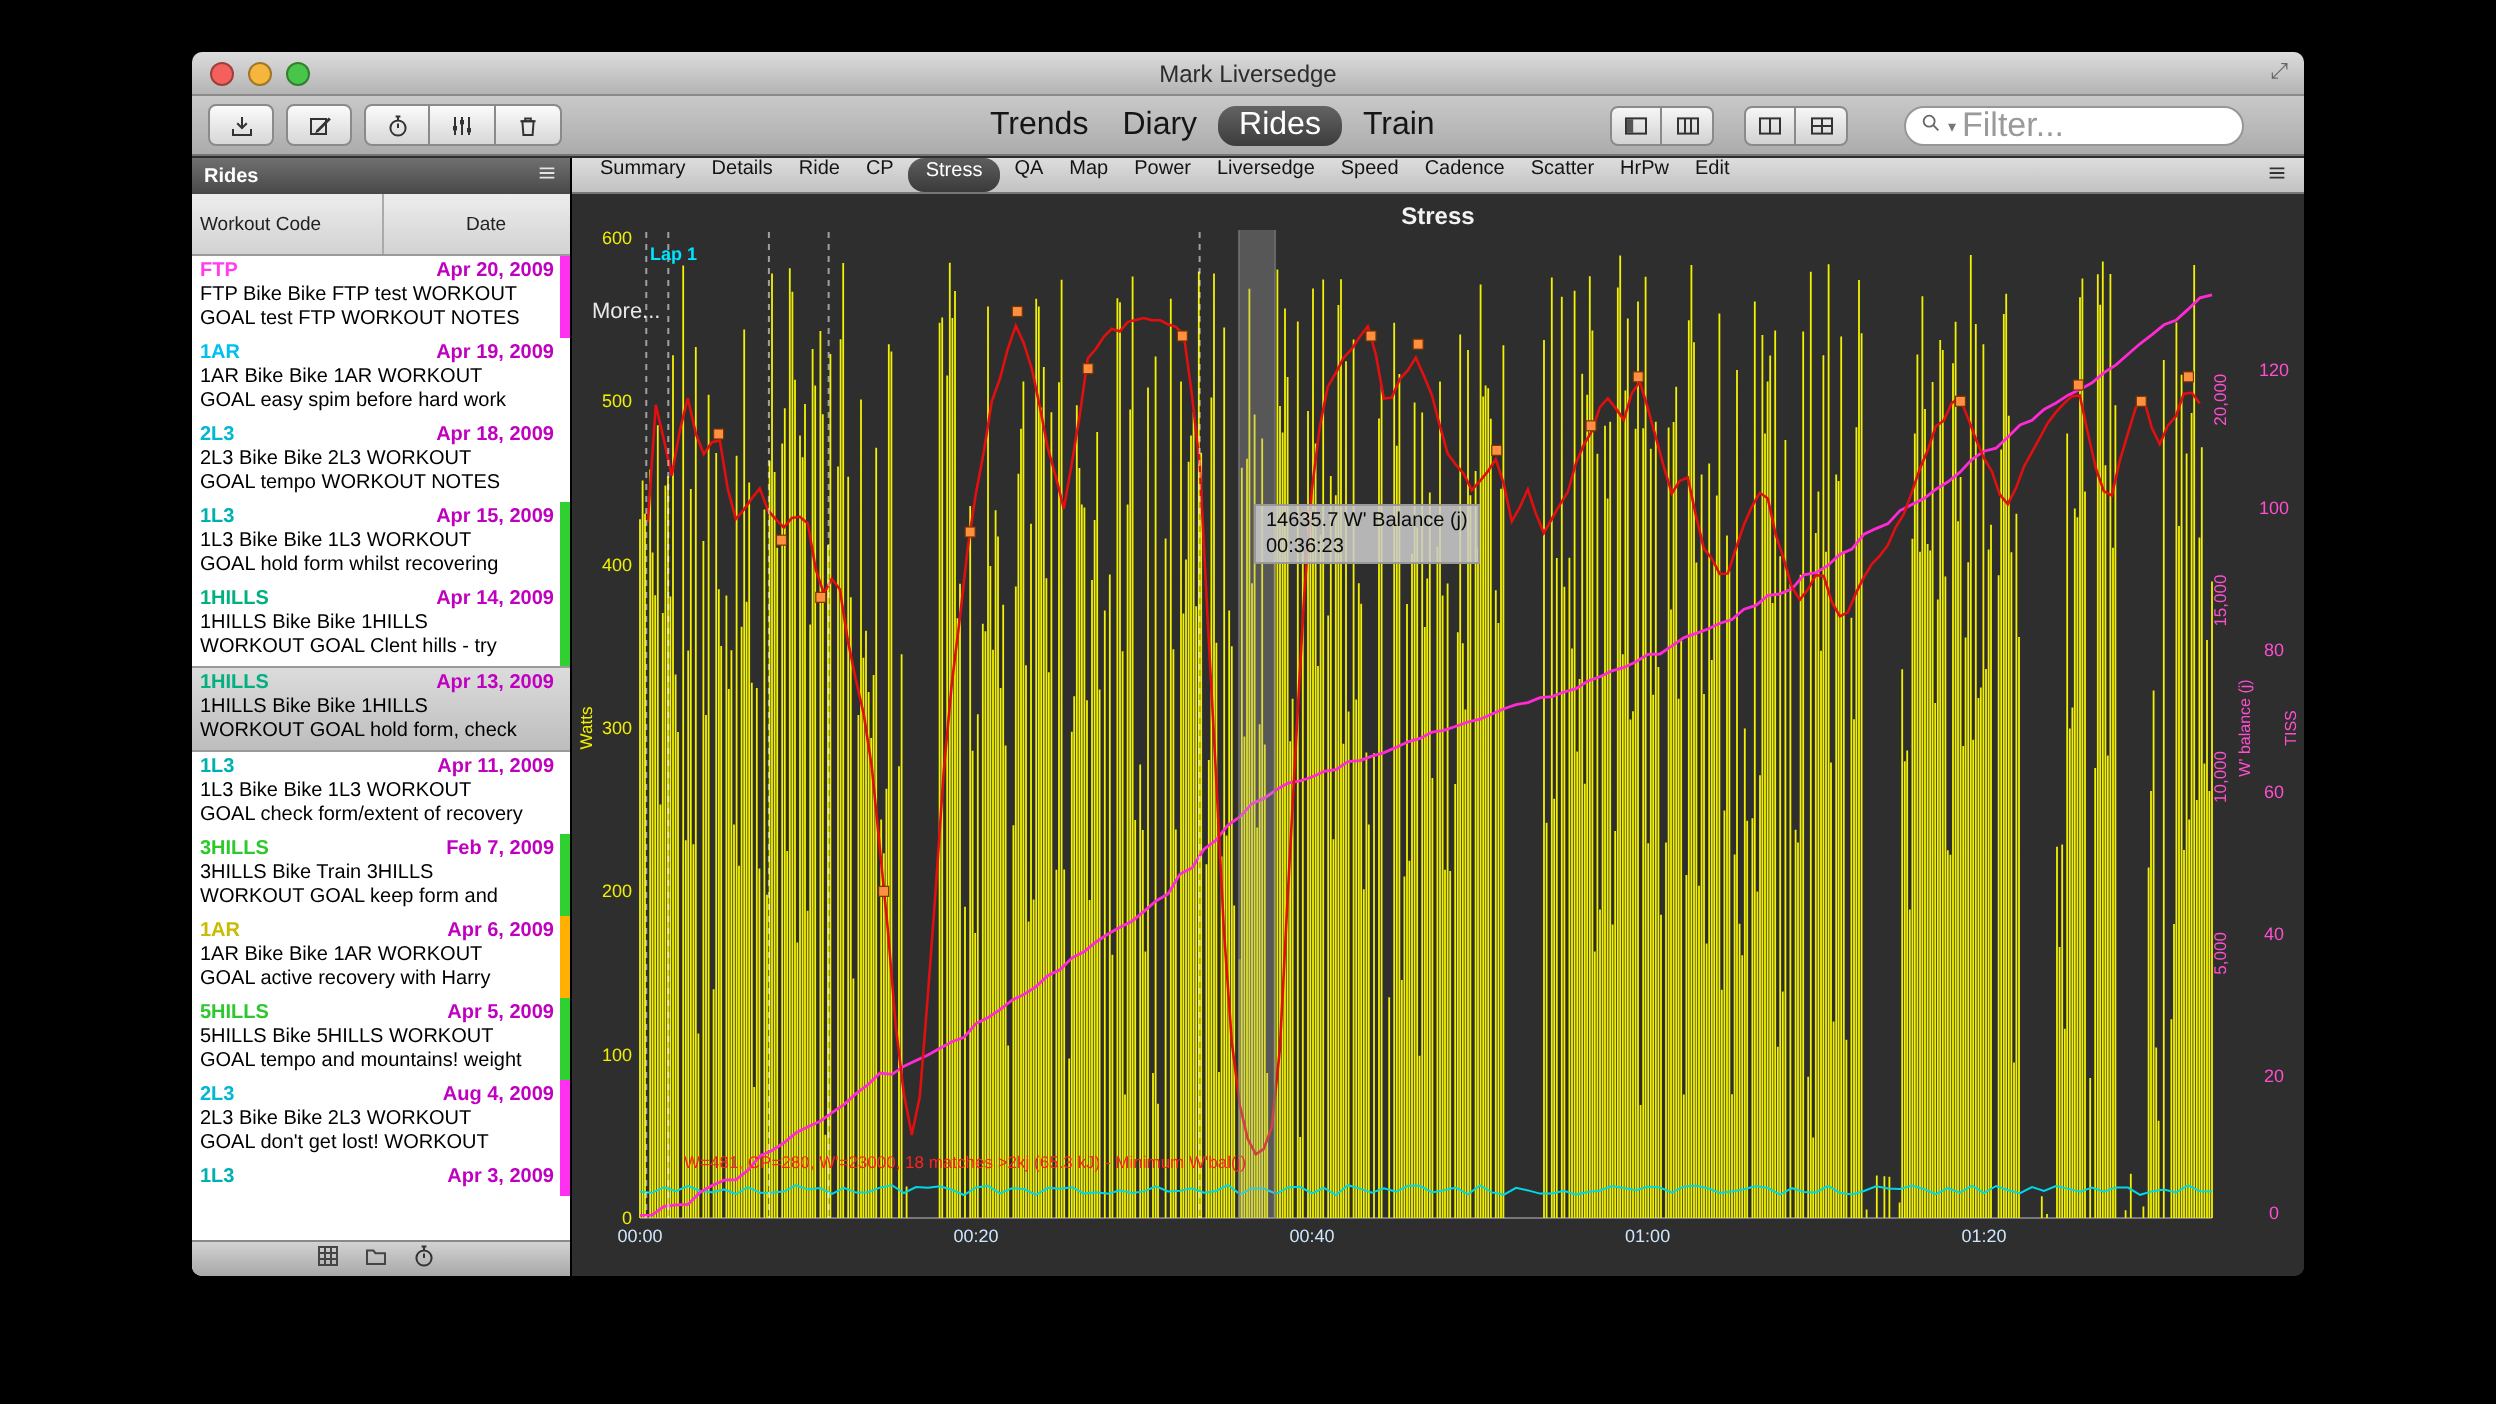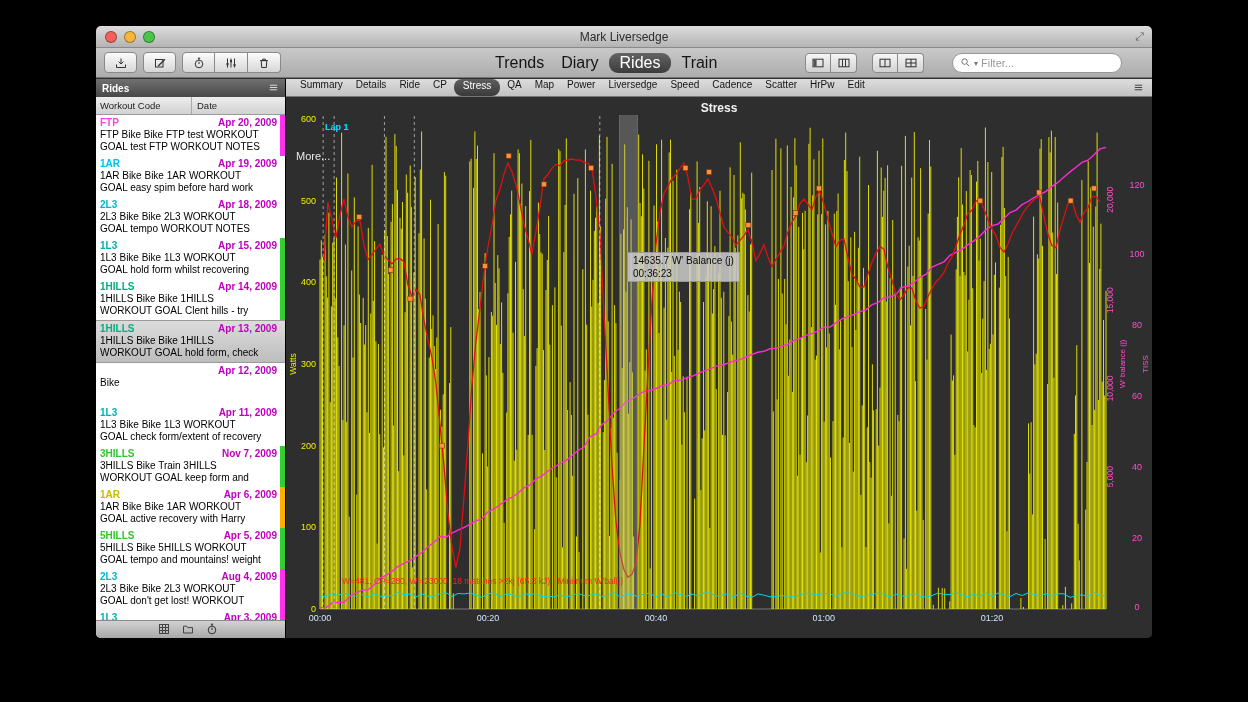--- a/index.html
+++ b/index.html
@@ -17,29 +17,29 @@
   .tb-group .tb-btn:first-child { border-radius:4px 0 0 4px; border-left-width:1px; }
   .tb-group .tb-btn:last-child { border-radius:0 4px 4px 0; }
   .view-tabs { position:absolute; left:392px; top:0; height:30px; display:flex; align-items:center; gap:3px; }
   .vtab { font-size:16px; color:#151515; padding:1px 7px; cursor:default; }
   .vtab.active { background:linear-gradient(#636363,#3c3c3c); color:#fff; border-radius:9px; padding:1px 11px; }
   .seg-group { position:absolute; top:5px; display:flex; }
   .seg-btn { width:26px; height:20px; background:linear-gradient(#f6f6f6,#d2d2d2); border:1px solid #8a8a8a; display:flex; align-items:center; justify-content:center; }
   .seg-btn:first-child { border-radius:4px 0 0 4px; }
   .seg-btn:last-child { border-radius:0 4px 4px 0; border-left-width:0; }
   .filter-field { position:absolute; left:856px; top:5px; width:170px; height:20px; background:#fff; border:1px solid #979797; border-radius:10px; display:flex; align-items:center; padding:0 7px; gap:3px; }
-  .filter-text { font-size:11px; color:#9a9a9a; }
+  .filter-text { font-size:17px; color:#9a9a9a; }
   .chev { font-size:8px; color:#777; }
   .content { position:absolute; top:53px; left:0; right:0; bottom:0; display:flex; }
   .sidebar { width:190px; background:#fff; border-right:1px solid #000; display:flex; flex-direction:column; }
   .sb-header { height:18px; background:linear-gradient(#707070,#484848); color:#fff; font-size:10px; font-weight:bold; display:flex; align-items:center; padding:0 6px; flex:0 0 auto; }
   .sb-header .ham { margin-left:auto; color:#e5e5e5; }
-  .sb-cols { height:18px; background:linear-gradient(#ededed,#d2d2d2); border-bottom:1px solid #9a9a9a; display:flex; align-items:center; font-size:9.5px; color:#222; flex:0 0 auto; }
+  .sb-cols { height:31px; background:linear-gradient(#ededed,#d2d2d2); border-bottom:1px solid #9a9a9a; display:flex; align-items:center; font-size:9.5px; color:#222; flex:0 0 auto; }
   .sb-col1 { width:96px; padding-left:4px; border-right:1px solid #aaa; height:100%; display:flex; align-items:center; }
-  .sb-col2 { padding-left:5px; }
+  .sb-col2 { padding-left:5px;margin-left:36px; }
   .sb-list { flex:1 1 auto; overflow:hidden; position:relative; background:#fff; }
   .ride { position:relative; padding:1px 8px 3px 4px; }
   .ride.selected { background:linear-gradient(#dcdcdc,#bdbdbd); border-top:1px solid #9a9a9a; border-bottom:1px solid #9a9a9a; }
   .ride-head { display:flex; justify-content:space-between; font-size:10px; font-weight:bold; line-height:13px;align-items:flex-end; }
   .ride-date { color:#c000c0; }
   .ride-line { font-size:10px; color:#000; line-height:12px; white-space:nowrap; overflow:hidden; }
   .ride.gap { padding-bottom:16px; }
   .strip { position:absolute; right:0; top:0; bottom:0; width:5px; }
   .sb-footer { height:18px; background:linear-gradient(#d2d2d2,#a8a8a8); border-top:1px solid #8a8a8a; display:flex; align-items:center; gap:12px; padding-left:62px; flex:0 0 auto; }
   .main { flex:1 1 auto; display:flex; flex-direction:column; background:#2e2e2e; position:relative; }
@@ -205,39 +205,32 @@
             <div class="strip" style="background: rgb(48, 208, 48);"></div>
           </div>
           <div class="ride selected">
             <div class="ride-head">
               <span style="color: rgb(0, 176, 128);">1HILLS</span>
               <span class="ride-date">Apr 13, 2009</span>
             </div>
             <div class="ride-line">1HILLS Bike Bike 1HILLS</div>
             <div class="ride-line">WORKOUT GOAL hold form, check</div>
           </div>
-          <div class="ride gap">
-            <div class="ride-head">
-              <span style="color: rgb(0, 0, 0);"></span>
-              <span class="ride-date">Apr 12, 2009</span>
-            </div>
-            <div class="ride-line">Bike</div>
-          </div>
           <div class="ride">
             <div class="ride-head">
               <span style="color: rgb(0, 176, 176);">1L3</span>
               <span class="ride-date">Apr 11, 2009</span>
             </div>
             <div class="ride-line">1L3 Bike Bike 1L3 WORKOUT</div>
             <div class="ride-line">GOAL check form/extent of recovery</div>
           </div>
           <div class="ride">
             <div class="ride-head">
               <span style="color: rgb(46, 200, 46);">3HILLS</span>
-              <span class="ride-date">Nov 7, 2009</span>
+              <span class="ride-date">Feb 7, 2009</span>
             </div>
             <div class="ride-line">3HILLS Bike Train 3HILLS</div>
             <div class="ride-line">WORKOUT GOAL keep form and</div>
             <div class="strip" style="background: rgb(48, 208, 48);"></div>
           </div>
           <div class="ride">
             <div class="ride-head">
               <span style="color: rgb(200, 188, 0);">1AR</span>
               <span class="ride-date">Apr 6, 2009</span>
             </div>

